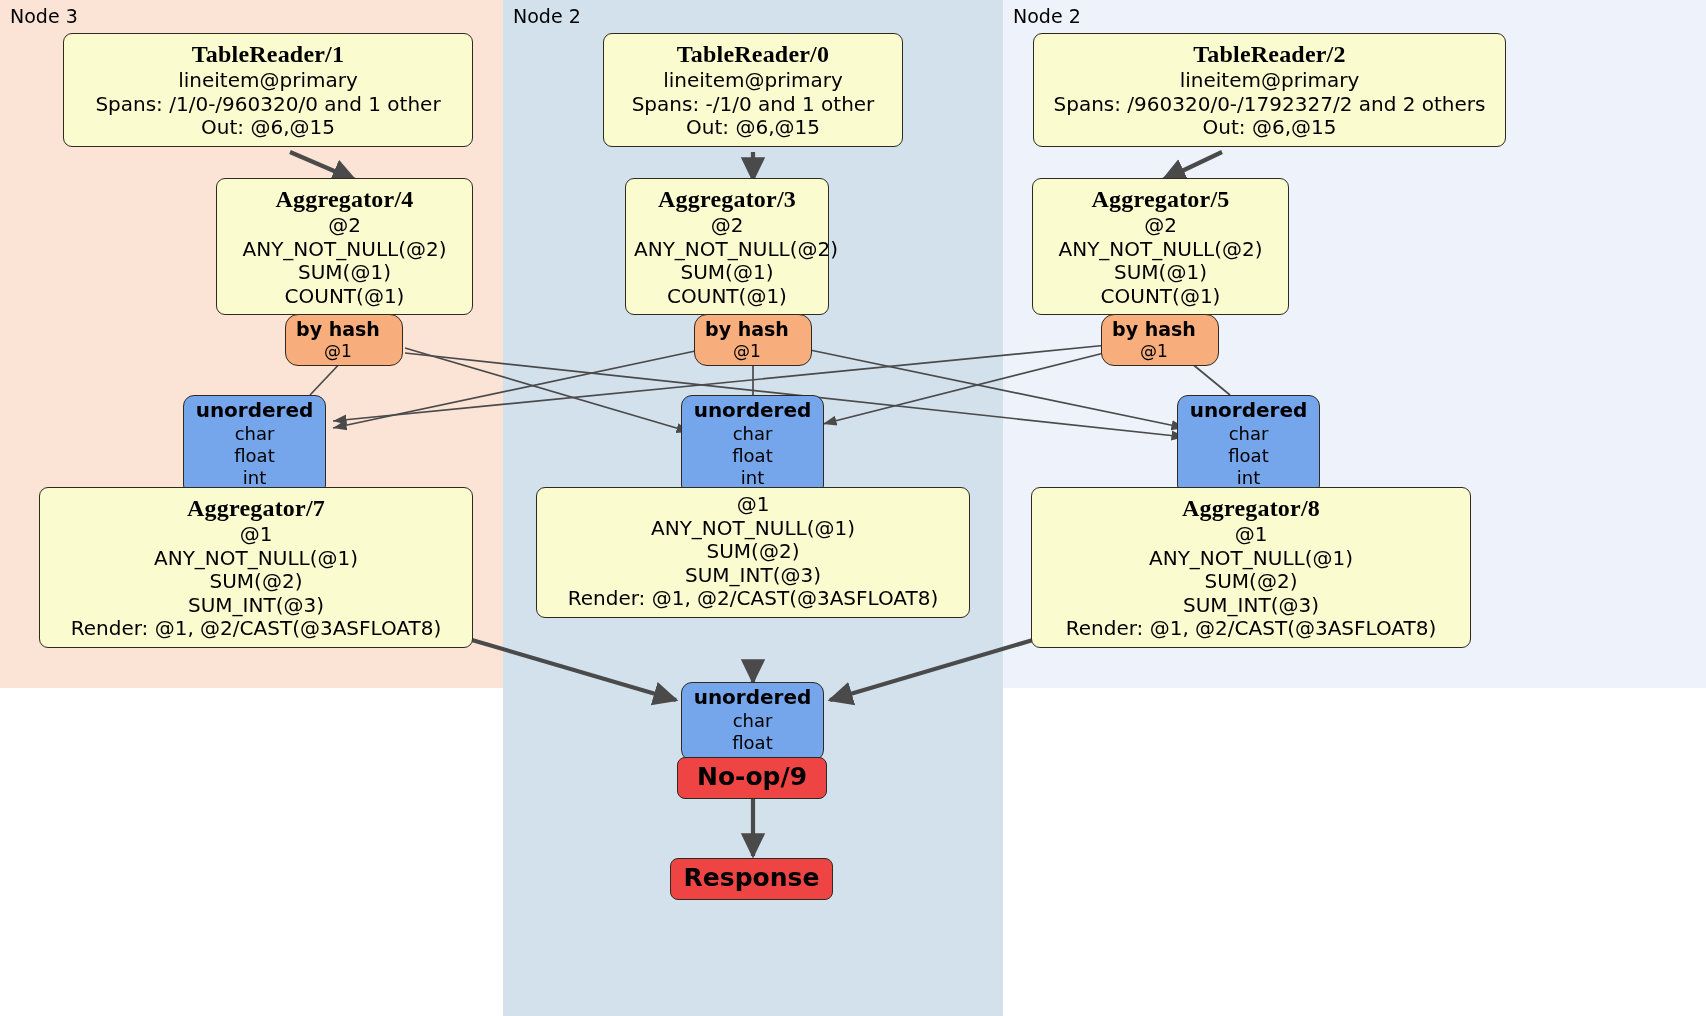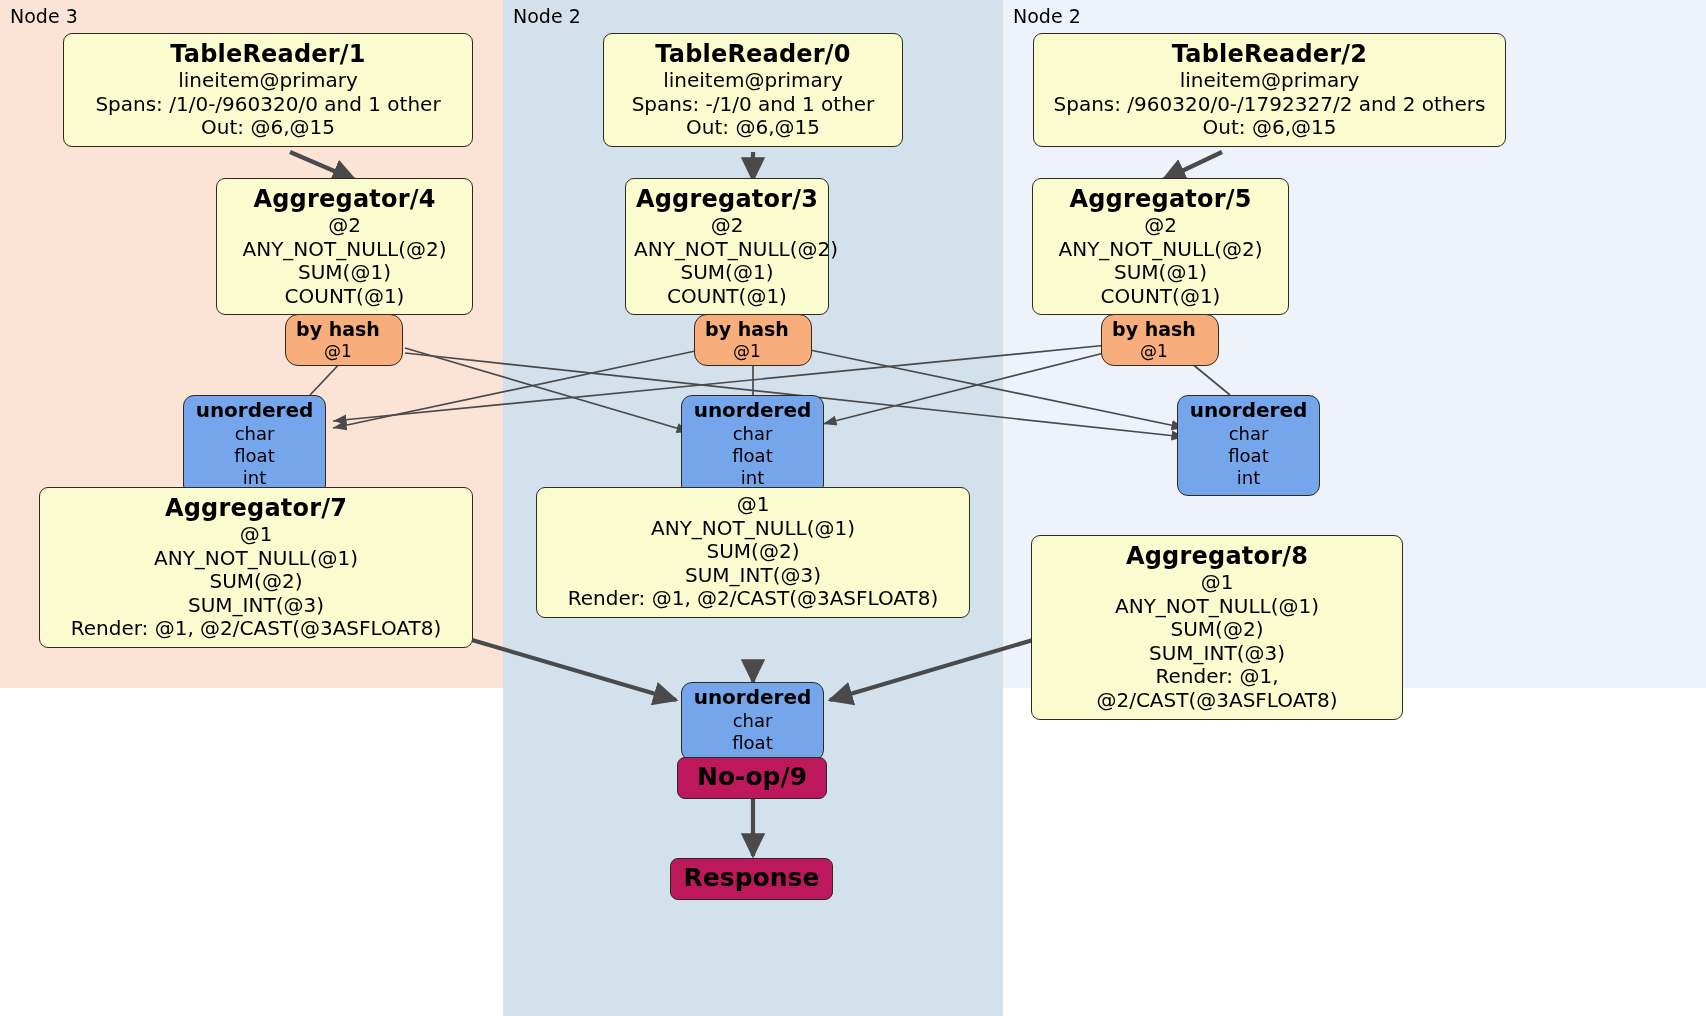--- a/index.html
+++ b/index.html
@@ -31,21 +31,21 @@
     line-height:1.18;
     color:#000;
   }
   .proc{
     background:#fbfbd0;
     border:1.6px solid #2e2a1f;
     border-radius:9px;
     padding:5px 8px 6px 8px;
     font-size:20px;
   }
-  .proc .ttl{font-weight:bold;font-size:24px;letter-spacing:.2px;line-height:1.25;}
+  .proc .ttl{font-weight:bold;font-size:24px;letter-spacing:.2px;line-height:1.25;font-family:Liberation Serif, serif;}
   .proc .ln{font-size:20px;}
 
   .router{
     background:#f7ad7c;
     border:1.6px solid #2e2a1f;
     border-radius:13px;
     padding:3px 22px 4px 10px;
     font-size:16px;
   }
   .router .ttl{font-weight:bold;font-size:19px;line-height:1.2;}
@@ -55,21 +55,21 @@
     background:#75a5ea;
     border:1.6px solid #2e2a1f;
     border-radius:11px;
     padding:2px 10px 6px 10px;
     font-size:17px;
   }
   .recv .ttl{font-weight:bold;font-size:20px;line-height:1.25;}
   .recv .ln{font-size:18px;line-height:1.22;}
 
   .pill{
-    background:#be185d;
+    background:#ef4444;
     border:1.6px solid #2e2a1f;
     border-radius:8px;
     padding:4px 12px 6px 12px;
     font-weight:bold;font-size:25px;
     text-align:center;
   }
 
   
   #edges{position:absolute;left:0;top:0;width:1706px;height:1016px;pointer-events:none;}
   .thin{stroke:#4a4a4a;stroke-width:1.7;fill:none;}
@@ -214,21 +214,21 @@
   </div>
 
   <div class="box proc" id="agg6" style="left:536px;top:487px;width:434px;">
     <div class="ln">@1</div>
     <div class="ln">ANY_NOT_NULL(@1)</div>
     <div class="ln">SUM(@2)</div>
     <div class="ln">SUM_INT(@3)</div>
     <div class="ln">Render: @1, @2/CAST(@3ASFLOAT8)</div>
   </div>
 
-  <div class="box proc" id="agg8" style="left:1031px;top:487px;width:372px;margin-top:48px;">
+  <div class="box proc" id="agg8" style="left:1031px;top:487px;width:440px;">
     <div class="ttl">Aggregator/8</div>
     <div class="ln">@1</div>
     <div class="ln">ANY_NOT_NULL(@1)</div>
     <div class="ln">SUM(@2)</div>
     <div class="ln">SUM_INT(@3)</div>
     <div class="ln">Render: @1, @2/CAST(@3ASFLOAT8)</div>
   </div>
 
   <div class="box recv" id="rcF" style="left:681px;top:682px;width:143px;">
     <div class="ttl">unordered</div>

